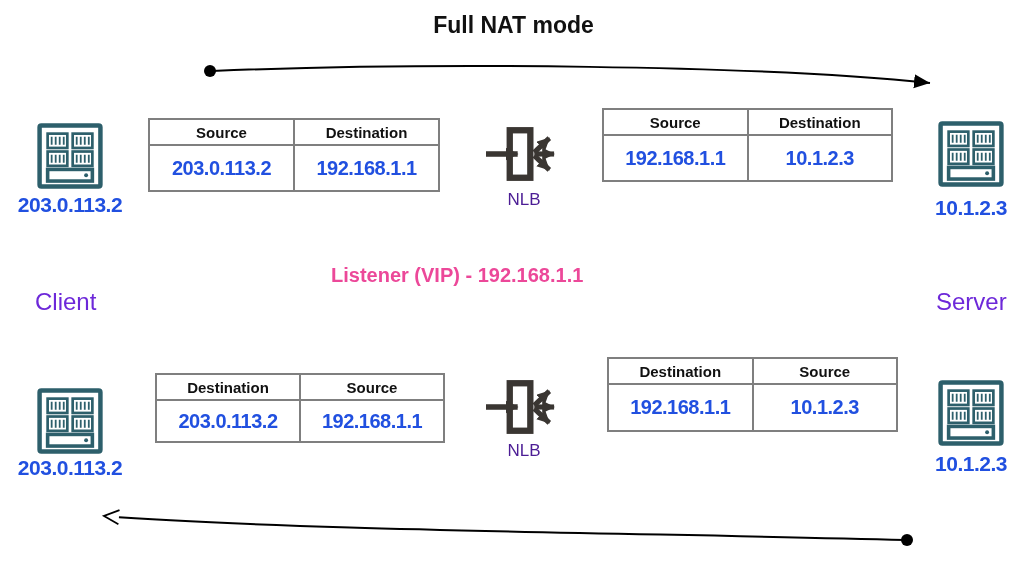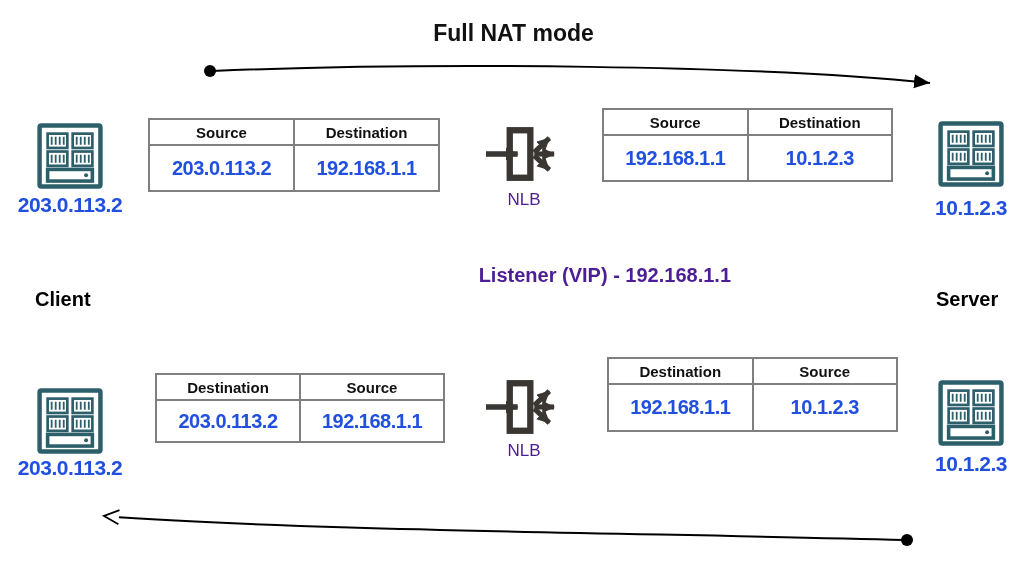--- a/index.html
+++ b/index.html
@@ -9,29 +9,29 @@
     background:#ffffff;
     font-family:"Liberation Sans", sans-serif;
     overflow:hidden;
   }
   .abs { position:absolute; }
 
   
   .title {
     left:0; top:12px; width:1027px;
     text-align:center;
-    font-size:23px; font-weight:bold; color:#111111;margin-top:8px;
+    font-size:23px; font-weight:bold; color:#111111;
   }
   .role-label {
-    font-size:20px; font-weight:bold; color:#000000;
+    font-size:24px; font-weight:normal; color:#6d28d9;
   }
   .listener-label {
     left:331px; top:264px; width:400px;
-    text-align:right;
-    font-size:20px; font-weight:bold; color:#4c1d95;
+    text-align:left;
+    font-size:20px; font-weight:bold; color:#ec4899;
   }
   .ip-label {
     text-align:center;
     font-size:21px; font-weight:bold; color:#2150e0;
     letter-spacing:-0.5px;
   }
   .nlb-label {
     text-align:center;
     font-size:17px; color:#4c1d95;
   }

